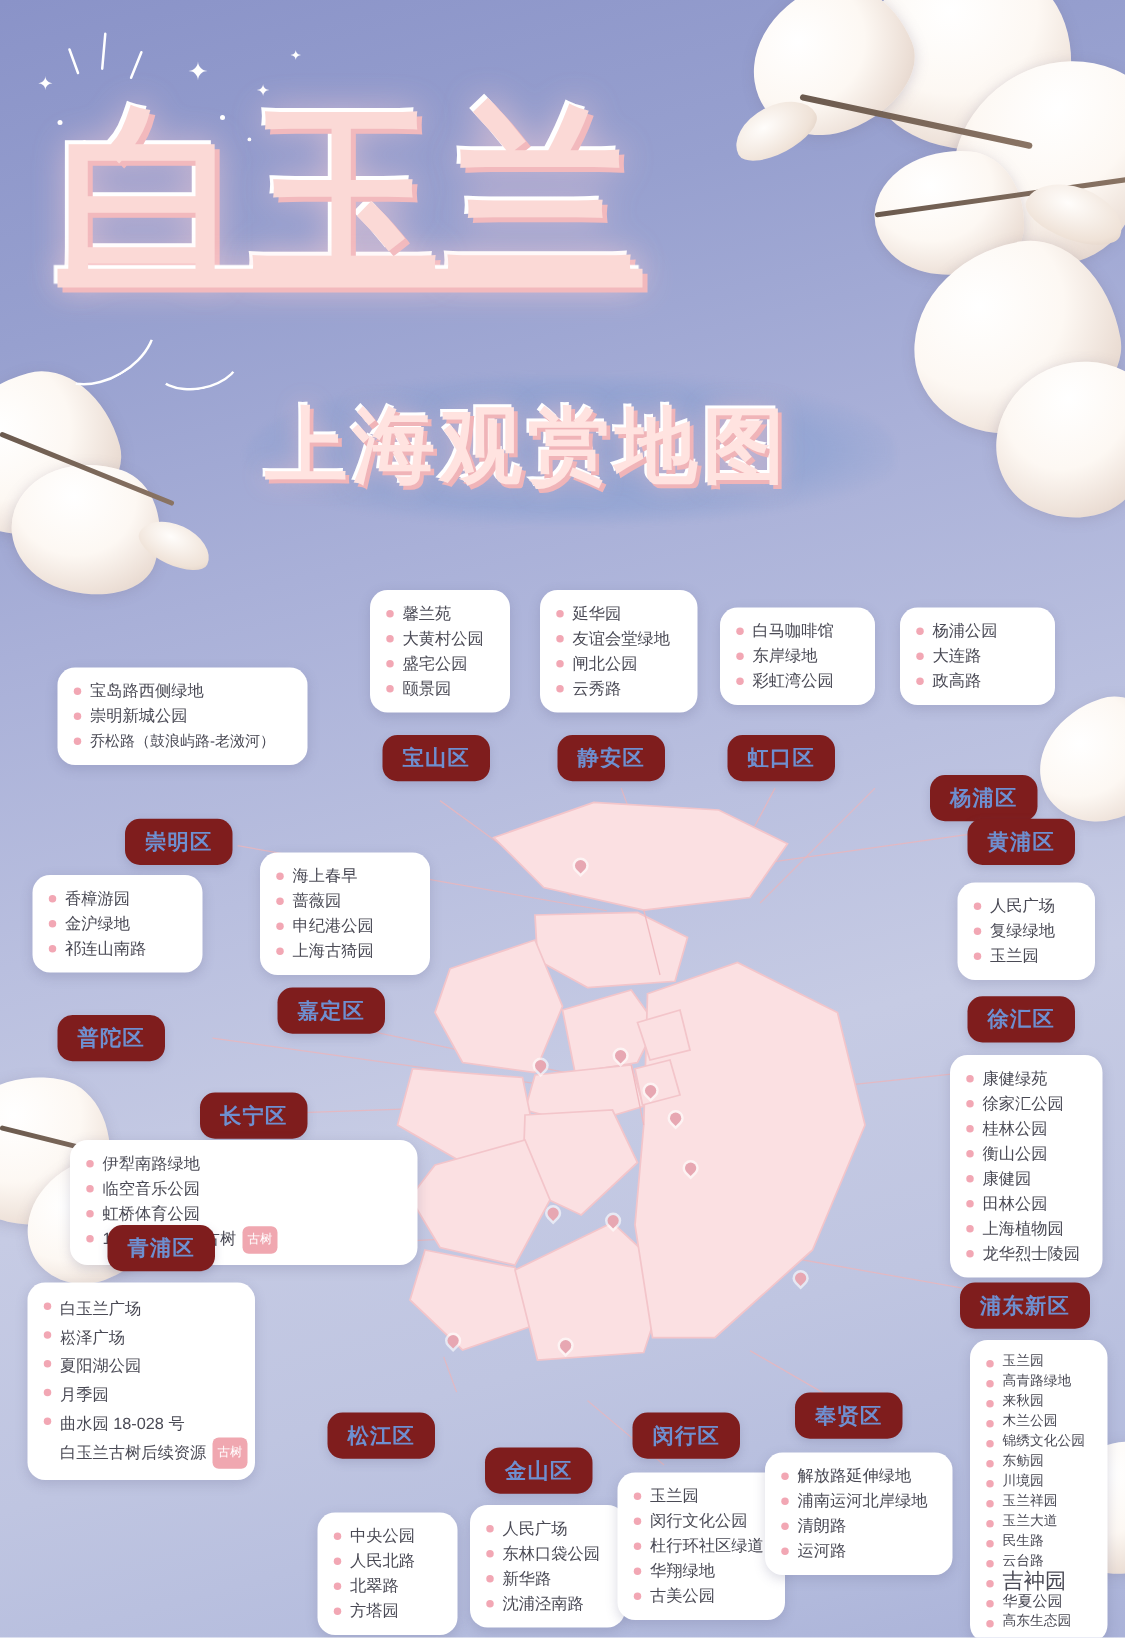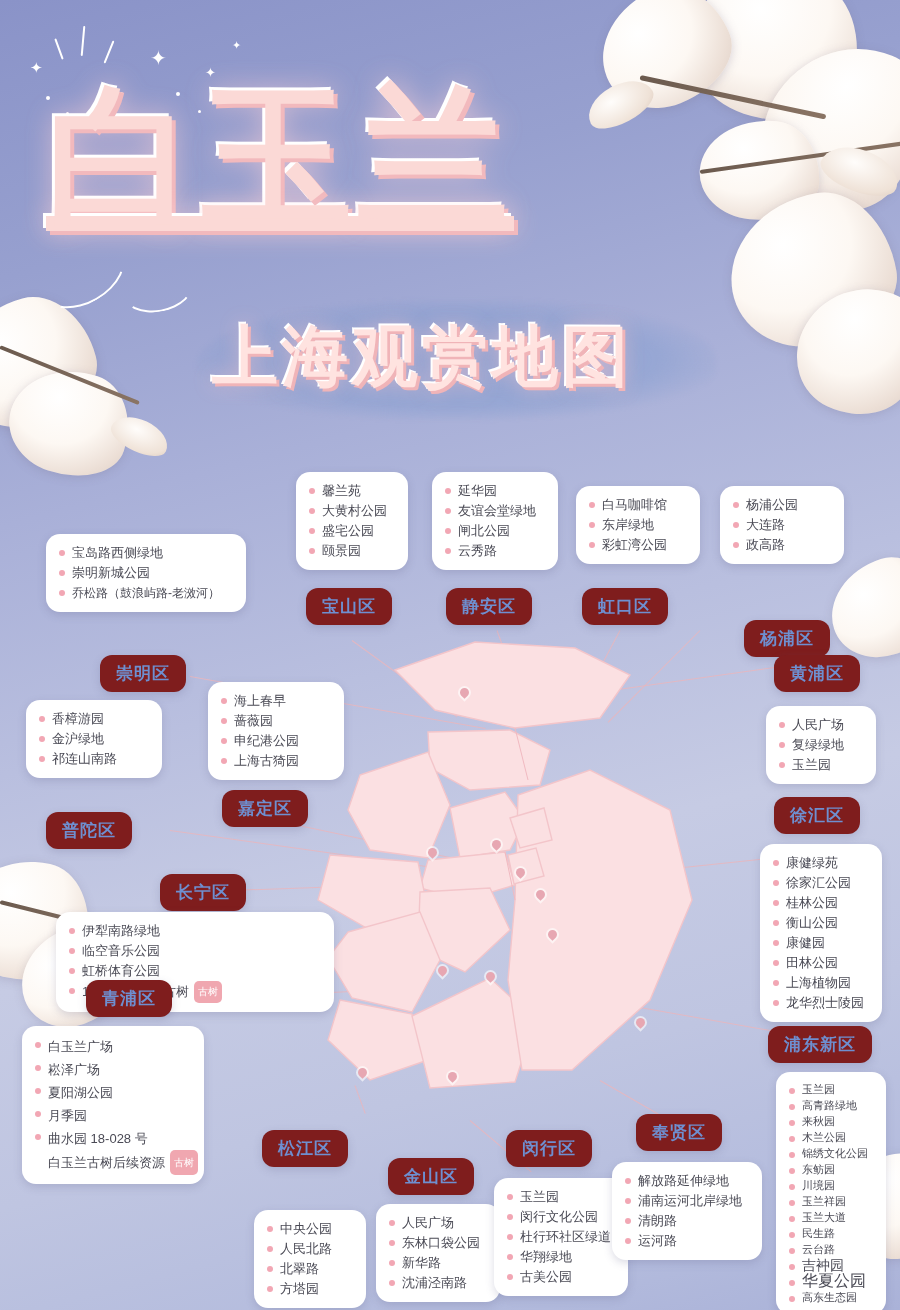--- a/index.html
+++ b/index.html
@@ -352,17 +352,17 @@
     <li style="line-height:16px;font-size:11px;">高青路绿地</li>
     <li style="line-height:16px;font-size:11px;">来秋园</li>
     <li style="line-height:16px;font-size:11px;">木兰公园</li>
     <li style="line-height:16px;font-size:11px;">锦绣文化公园</li>
     <li style="line-height:16px;font-size:11px;">东鲂园</li>
     <li style="line-height:16px;font-size:11px;">川境园</li>
     <li style="line-height:16px;font-size:11px;">玉兰祥园</li>
     <li style="line-height:16px;font-size:11px;">玉兰大道</li>
     <li style="line-height:16px;font-size:11px;">民生路</li>
     <li style="line-height:16px;font-size:11px;">云台路</li>
-    <li style="line-height:16px;font-size:14px;">吉衶园</li>
-    <li style="line-height:16px;font-size:16px;">华夏公园</li>
+    <li style="line-height:16px;font-size:17px;">吉衶园</li>
+    <li style="line-height:16px;font-size:12px;">华夏公园</li>
     <li style="line-height:16px;font-size:11px;">高东生态园</li>
   </ul>
 </div>
 
 </body></html>

